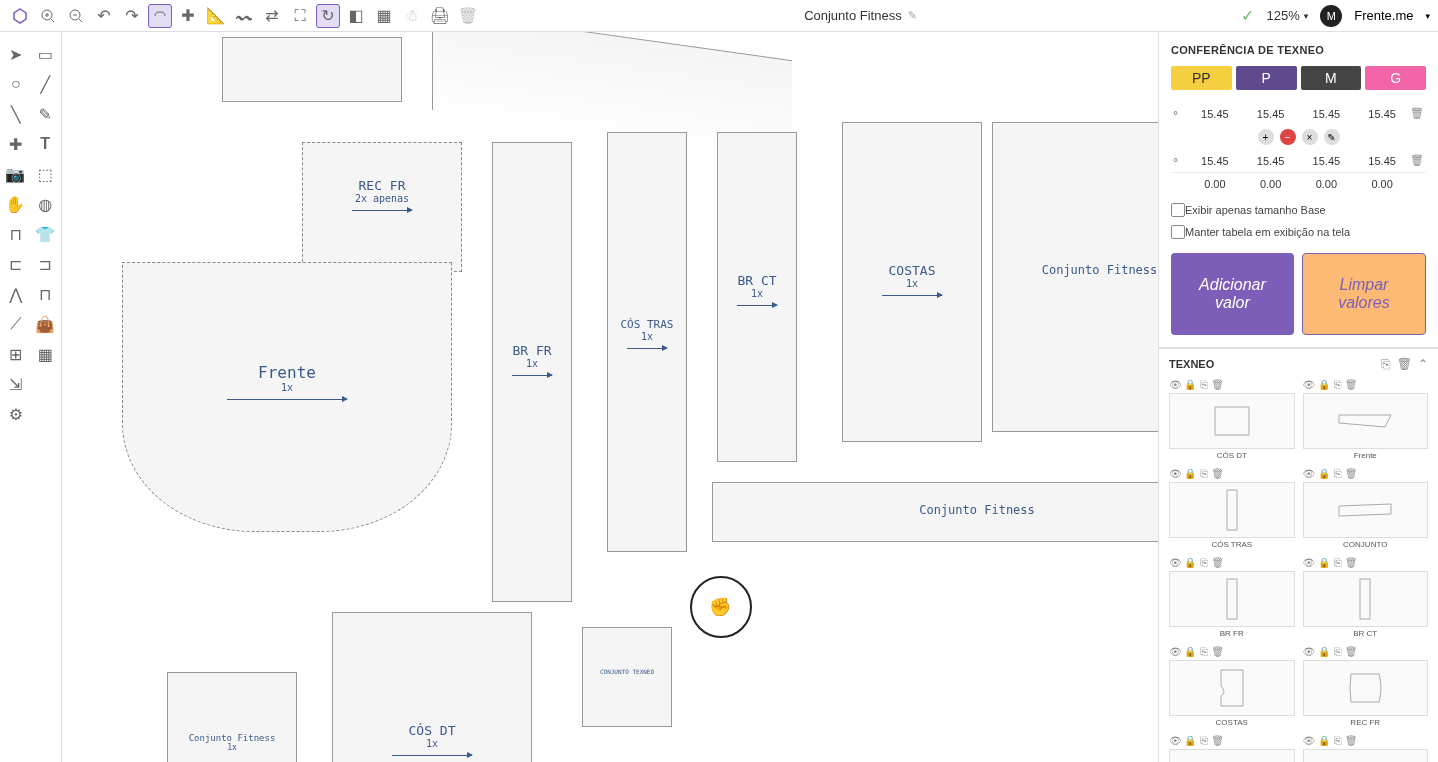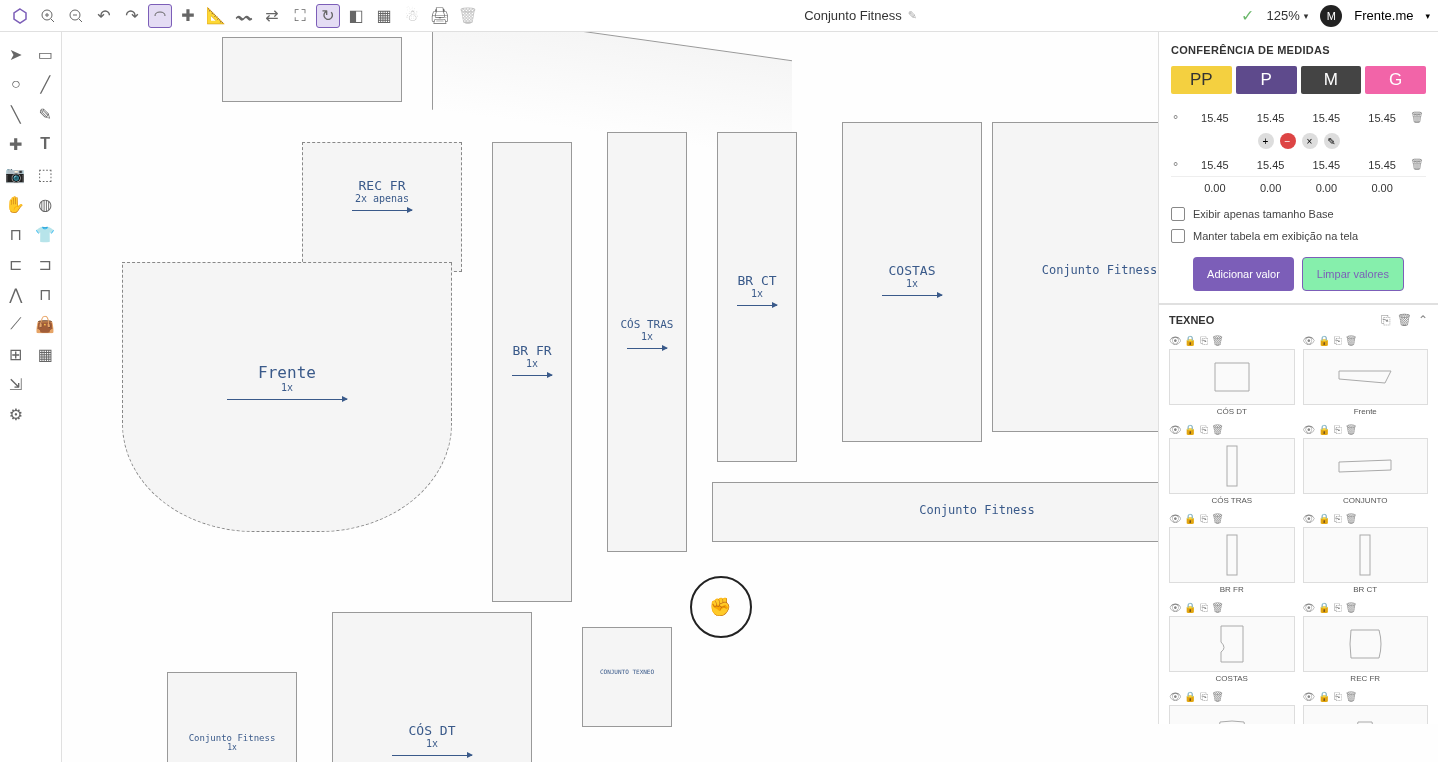--- a/index.html
+++ b/index.html
@@ -27,41 +27,41 @@
     .piece-label .qty { font-size: 10px; }
     .arrow { width: 60px; height: 1px; background: #3a5a8a; position: relative; margin: 6px auto 0; }
     .arrow::after { content: ''; position: absolute; right: -1px; top: -3px; border-left: 6px solid #3a5a8a; border-top: 3px solid transparent; border-bottom: 3px solid transparent; }
     
     .hand-cursor { position: absolute; left: 628px; top: 544px; width: 62px; height: 62px; border: 2px solid #222; border-radius: 50%; display: flex; align-items: center; justify-content: center; font-size: 18px; }
     
     .right-panel { position: absolute; right: 0; top: 32px; width: 280px; }
     .conf-panel { background: #fff; border-left: 1px solid #e0e0e0; border-bottom: 1px solid #e0e0e0; padding: 12px; }
     .conf-title { font-size: 11px; font-weight: 700; color: #333; margin-bottom: 10px; letter-spacing: 0.3px; }
     .size-chips { display: flex; gap: 4px; margin-bottom: 12px; }
-    .chip { flex: 1; text-align: center; padding: 4px 0; font-size: 17px; color: #fff; border-radius: 2px; }
+    .chip { flex: 1; text-align: center; padding: 4px 0; font-size: 14px; color: #fff; border-radius: 2px; }
     .chip-pp { background: #f4d040; color: #333; }
     .chip-p { background: #5e4a8c; }
     .chip-m { background: #444; }
     .chip-g { background: #f264a8; }
     
     .meas-table { width: 100%; }
     .meas-row { display: flex; align-items: center; padding: 5px 0; }
     .meas-row .lnk { width: 16px; color: #888; font-size: 11px; }
     .meas-row .val { flex: 1; text-align: center; font-size: 11px; color: #333; }
     .meas-row .del { width: 16px; color: #888; font-size: 11px; cursor: pointer; }
     .mini-btns { display: flex; justify-content: center; gap: 6px; padding: 4px 0; }
     .mini-btn { width: 16px; height: 16px; border-radius: 50%; display: flex; align-items: center; justify-content: center; font-size: 10px; }
     
-    .check-row { display: flex; align-items: center; gap: 8px; font-size: 11px; color: #444; margin-top: 8px; }
+    .check-row { display: flex; align-items: center; gap: 0; font-size: 11px; color: #444; margin-top: 8px; }
     .check-box { width: 14px; height: 14px; border: 1.5px solid #888; border-radius: 2px; }
     
     .action-btns { display: flex; gap: 8px; margin-top: 14px; justify-content: center; }
-    .btn { padding: 10px 14px; border-radius: 4px; font-size: 11px; cursor: pointer; border: none; }
+    .btn { padding: 22px 14px; border-radius: 4px; font-size: 16px; cursor: pointer; border: none; font-style: italic; }
     .btn-primary { background: #7c5eb8; color: #fff; }
-    .btn-outline { background: #86efac; border: 1px solid #7c5eb8; color: #7c5eb8; text-align: right; }
+    .btn-outline { background: #fdba74; border: 1px solid #7c5eb8; color: #7c5eb8; }
     
     .moldes-panel { background: #fff; border-left: 1px solid #e0e0e0; border-top: 1px solid #e0e0e0; padding: 8px 10px; height: 420px; overflow-y: auto; }
     .moldes-header { display: flex; align-items: center; justify-content: space-between; margin-bottom: 8px; }
     .moldes-title { font-size: 11px; font-weight: 700; color: #333; }
     .moldes-grid { display: grid; grid-template-columns: 1fr 1fr; gap: 8px; }
     .molde-card { }
     .card-icons { display: flex; gap: 3px; color: #888; font-size: 10px; margin-bottom: 2px; }
     .card-thumb { height: 56px; border: 1px solid #ddd; display: flex; align-items: center; justify-content: center; background: #fafafa; }
     .card-label { font-size: 8px; text-align: center; margin-top: 2px; color: #555; }
     
@@ -268,21 +268,21 @@
         <div class="qty" style="font-size:8px">1x</div>
       </div>
     </div>
 
     <div class="hand-cursor">✊</div>
   </div>
 </div>
 
 <div class="right-panel">
   <div class="conf-panel">
-    <div class="conf-title">CONFERÊNCIA DE MEDIDAS</div>
+    <div class="conf-title">CONFERÊNCIA DE TEXNEO</div>
     <div class="size-chips">
       <div class="chip chip-pp">PP</div>
       <div class="chip chip-p">P</div>
       <div class="chip chip-m">M</div>
       <div class="chip chip-g">G</div>
     </div>
     <div class="meas-table">
       <div class="meas-row">
         <div class="lnk">⚬</div>
         <div class="val">15.45</div>

